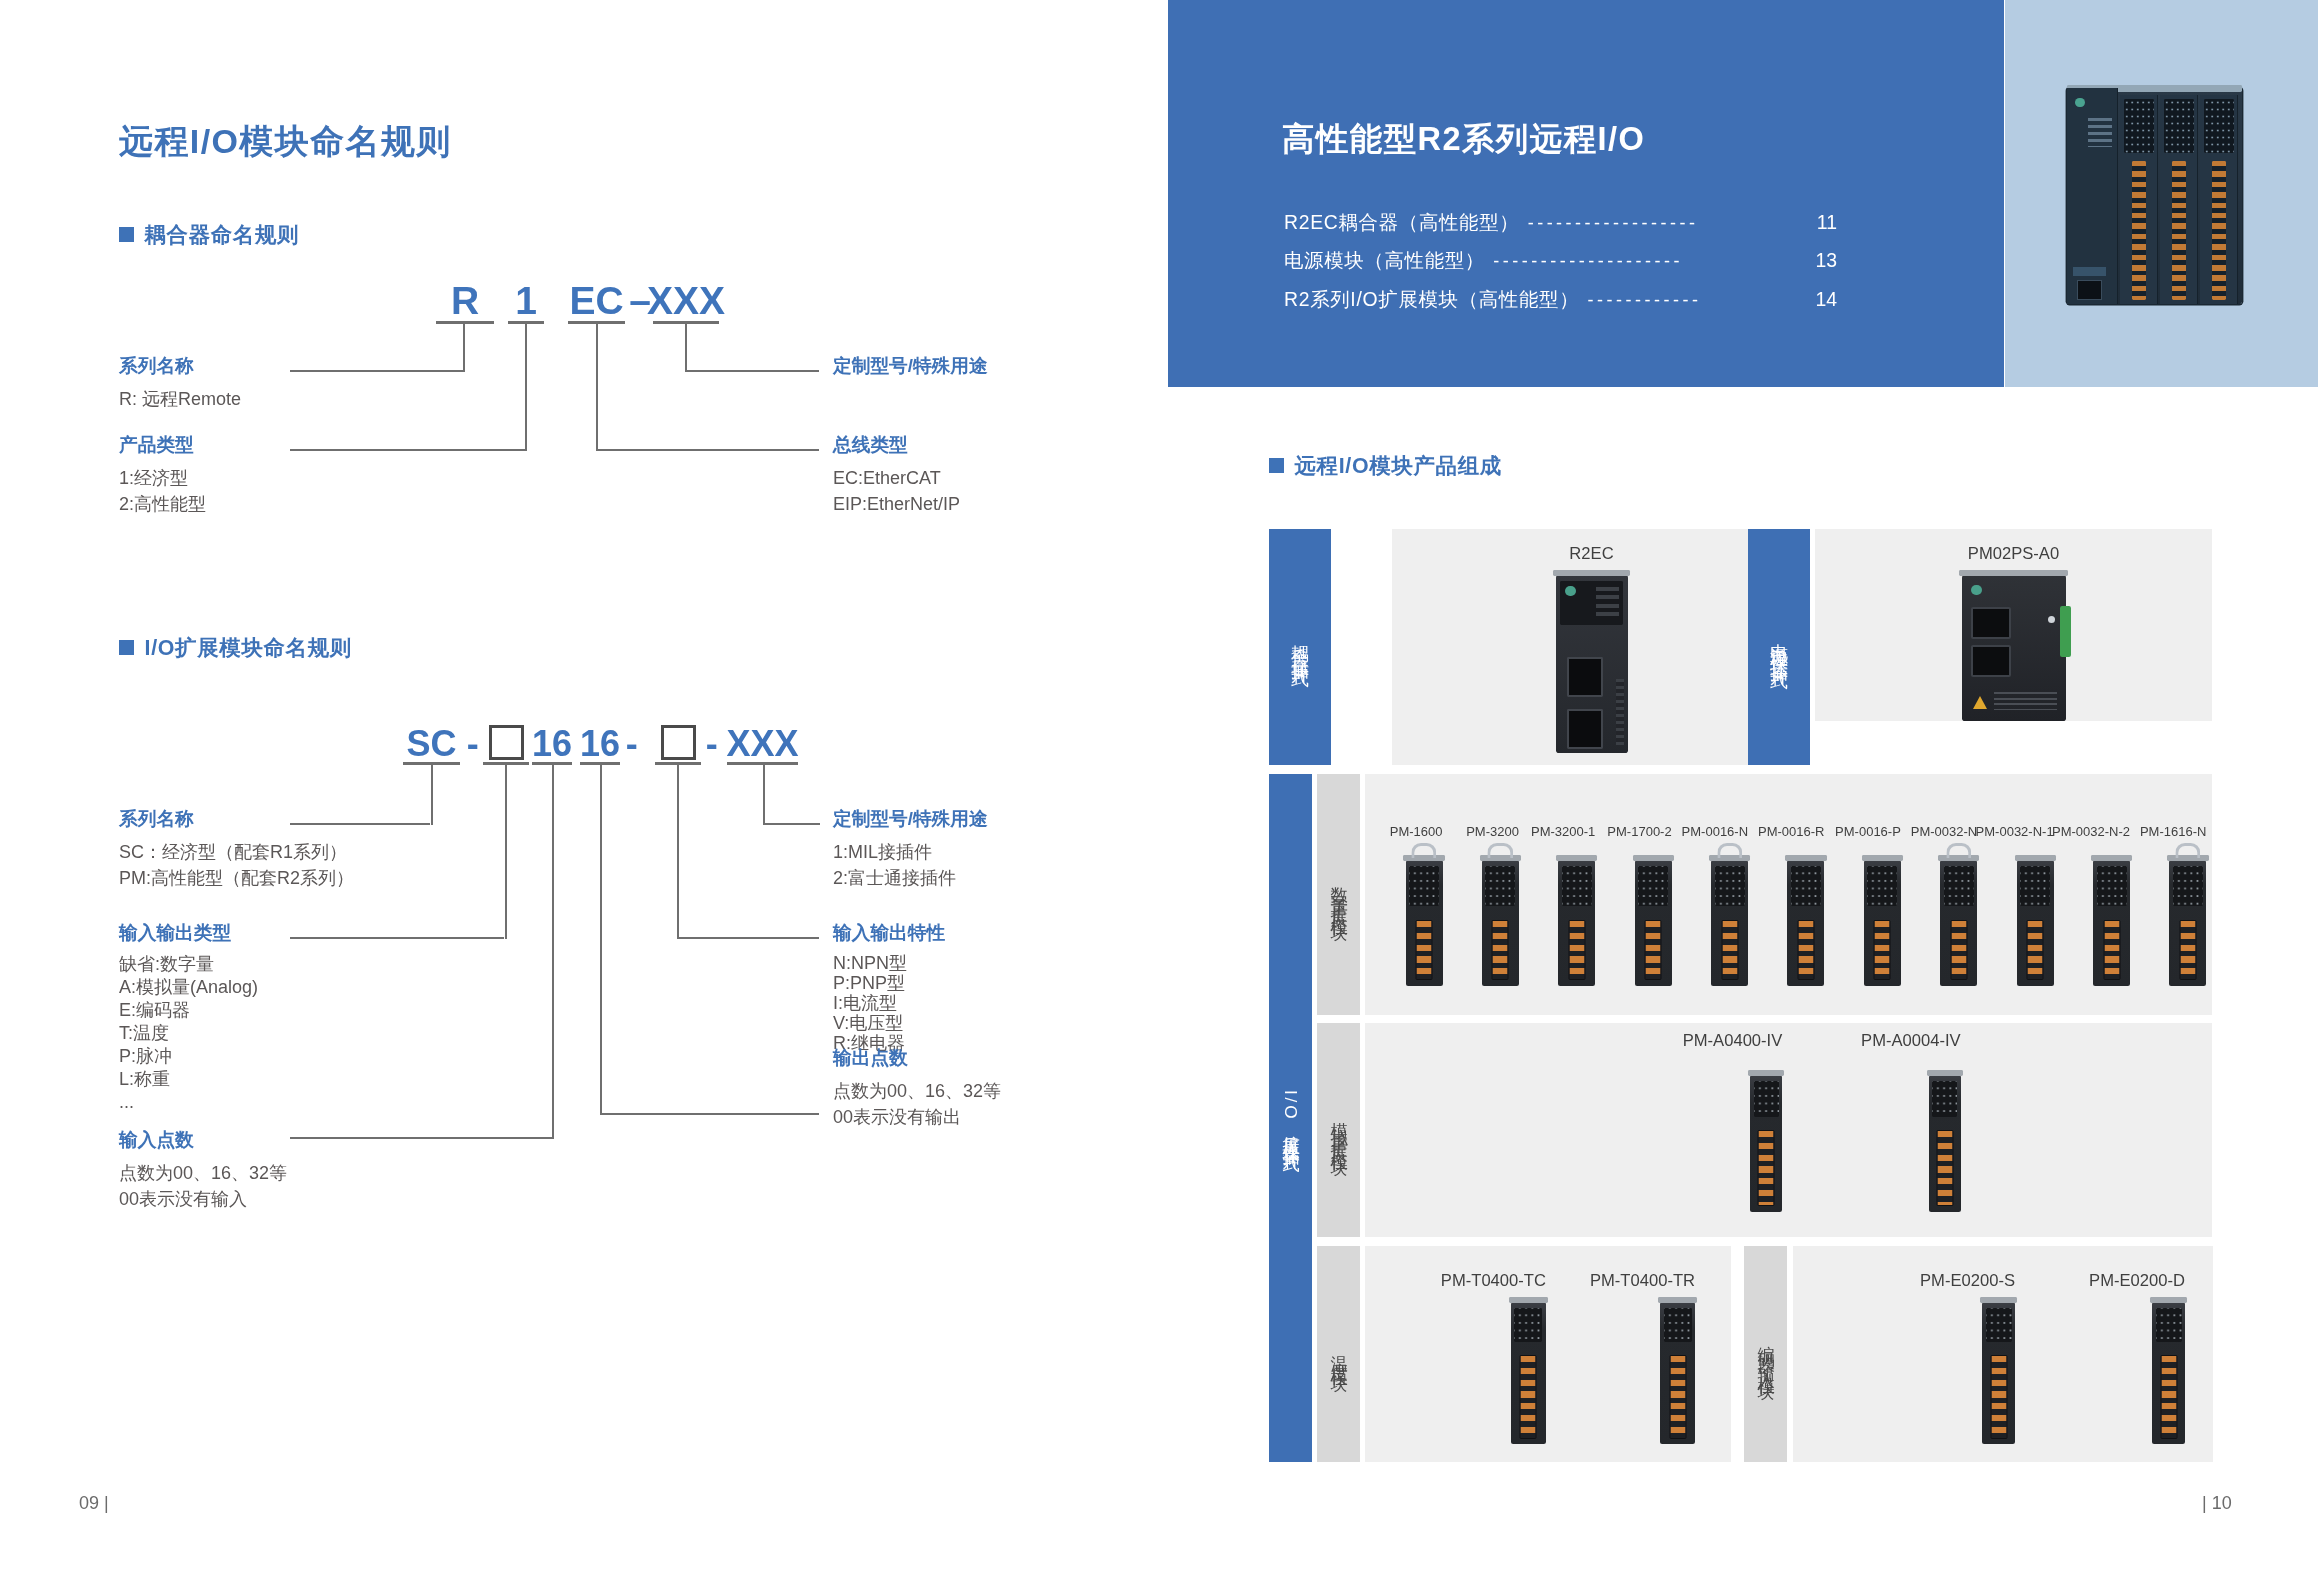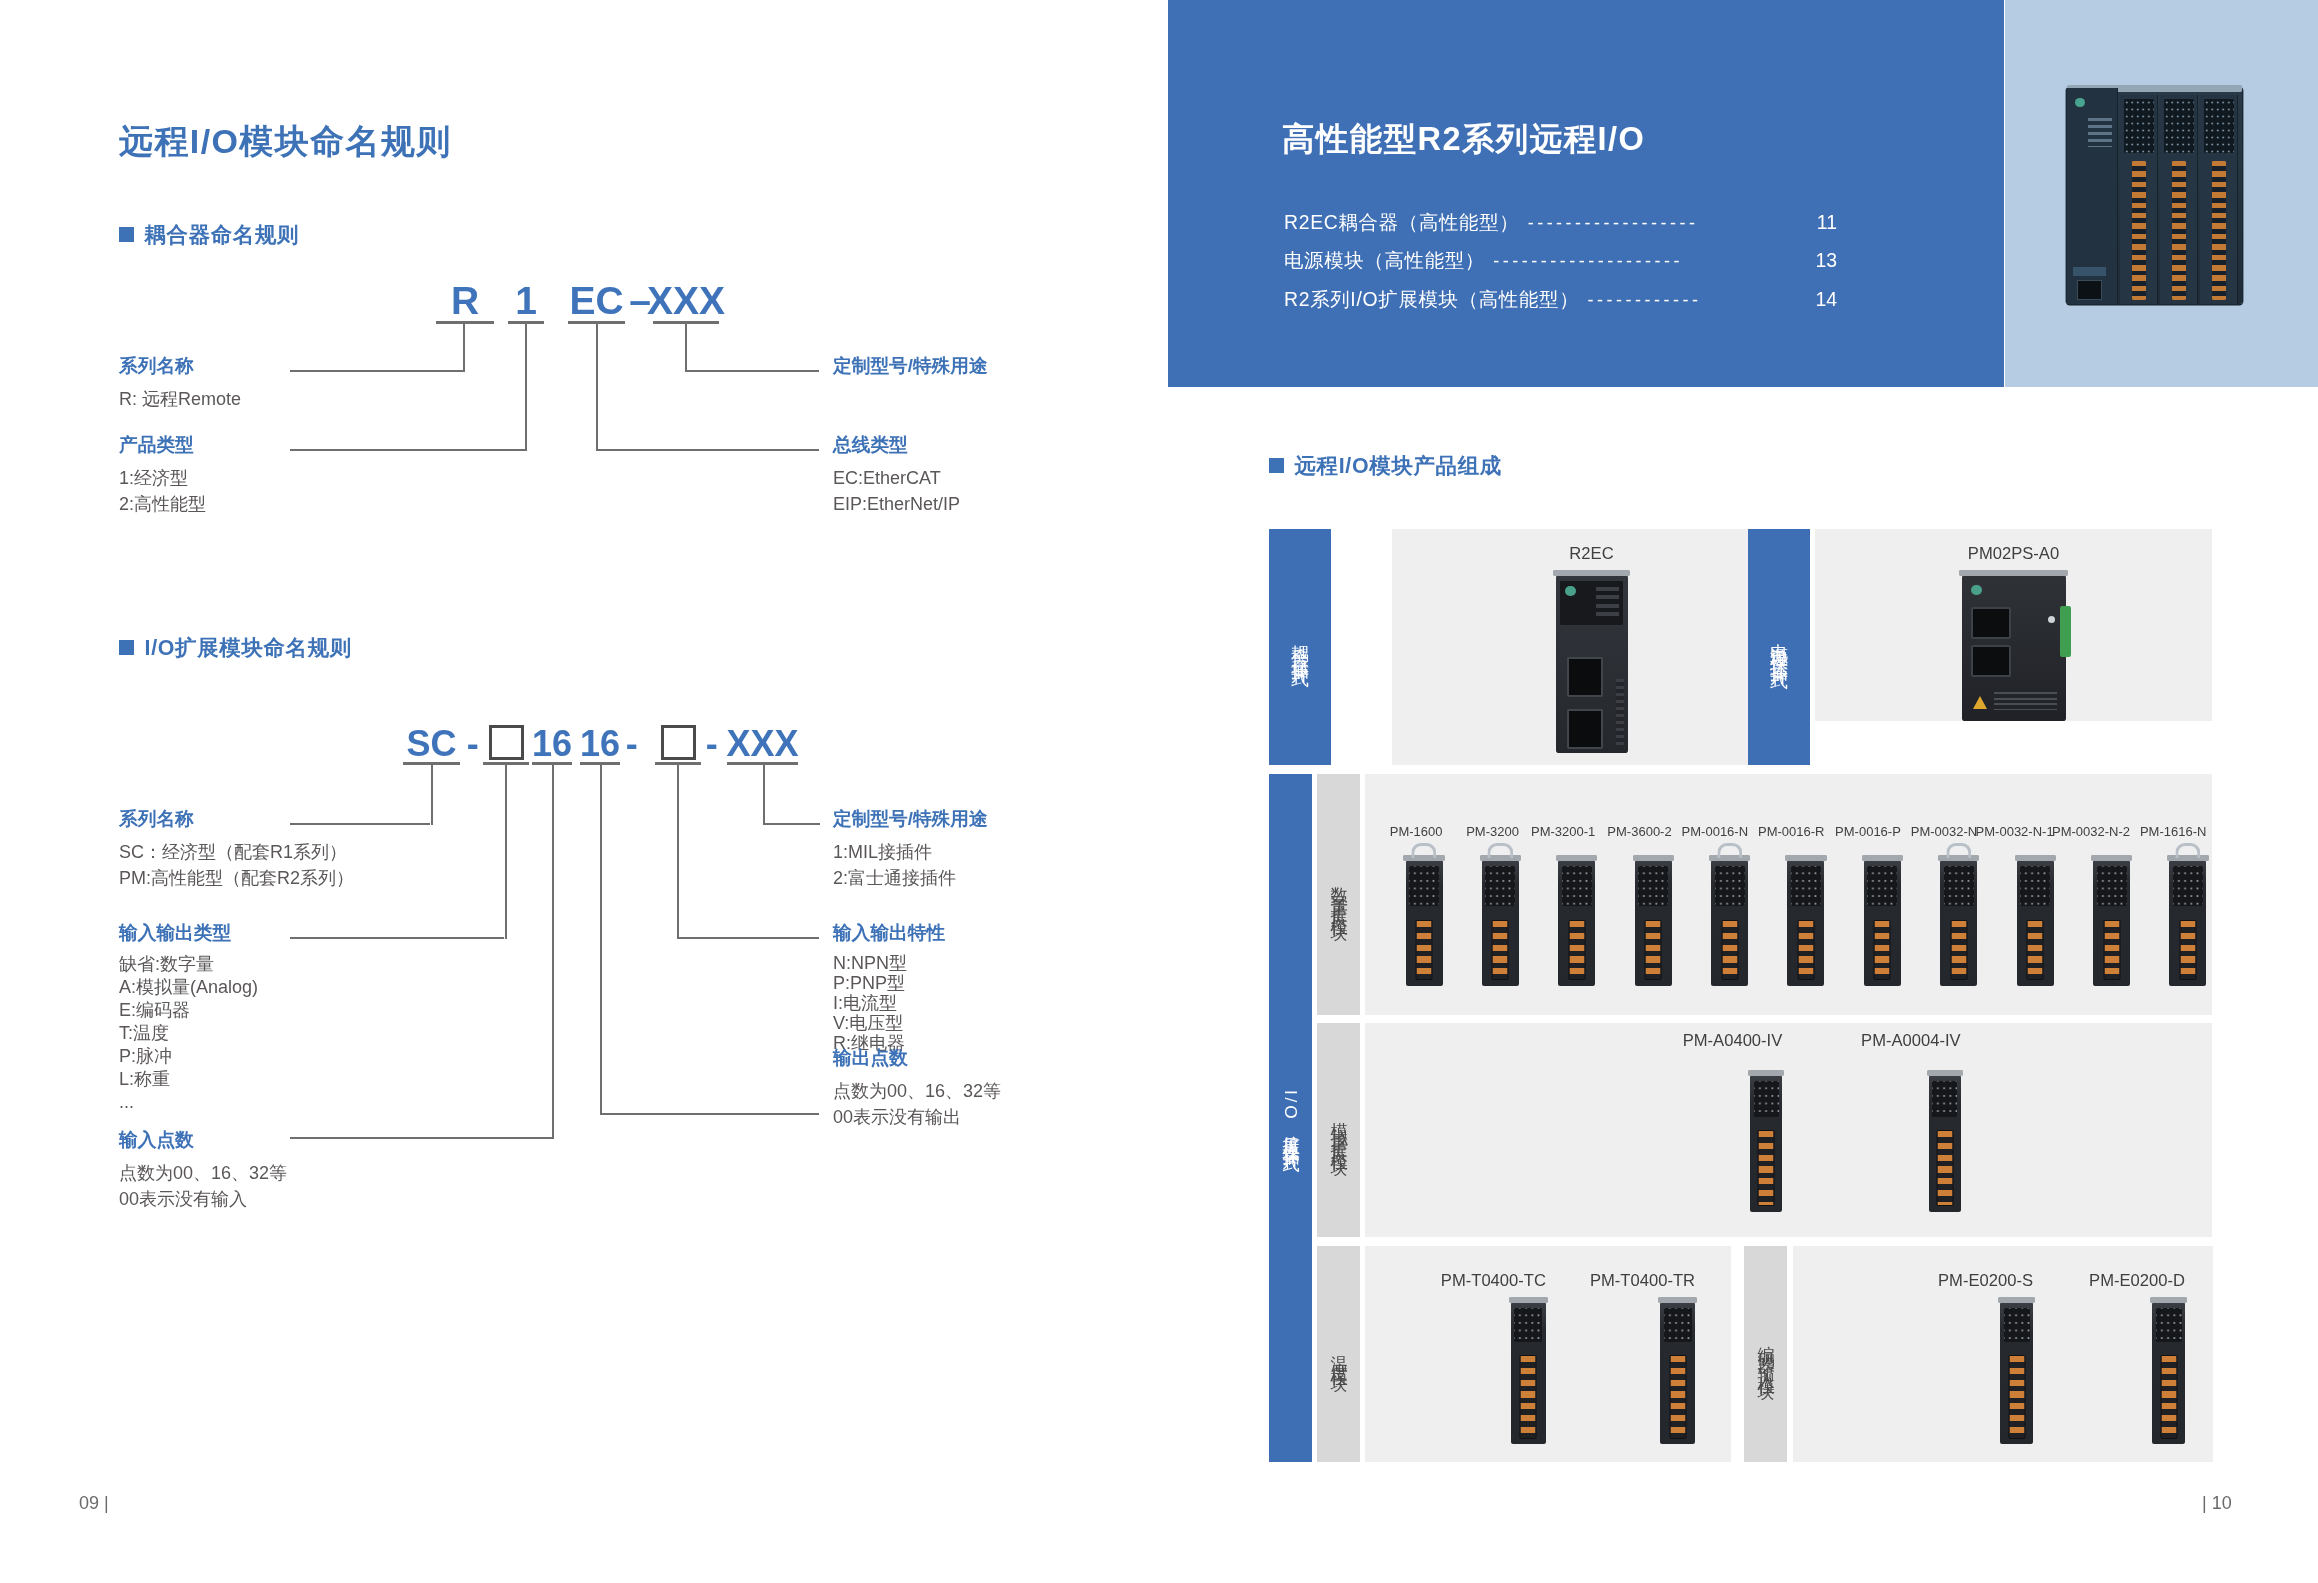--- a/index.html
+++ b/index.html
@@ -333,21 +333,21 @@
         </div>
     </div>
     <div class="cell" style="width:72px">
       <div class="plabel sm" style="margin-top:50px">PM-3200-1</div>
       <div class="m" style="width:37px;height:126px;margin-top:19.4px">
           <div class="mx"></div>
           <div class="tm"></div>
         </div>
     </div>
     <div class="cell" style="width:72px">
-      <div class="plabel sm" style="margin-top:50px">PM-3600-2</div>
+      <div class="plabel sm" style="margin-top:50px">PM-1700-2</div>
       <div class="m" style="width:37px;height:126px;margin-top:19.4px">
           <div class="mx"></div>
           <div class="tm"></div>
         </div>
     </div>
     <div class="cell" style="width:72px">
       <div class="plabel sm" style="margin-top:50px">PM-0016-N</div>
       <div class="m hook" style="width:37px;height:126px;margin-top:19.4px">
           <div class="mx"></div>
           <div class="tm"></div>
@@ -433,21 +433,21 @@
       <div class="m" style="width:35px;height:142px;margin-top:11px">
           <div class="mx" style="height:24%"></div>
           <div class="tm" style="top:37%"></div>
         </div>
     </div>
   </div>
 
   <div class="gcol" style="left:1744px;top:1246px;width:43px;height:216px">
     <span class="vt">编码器输入模块</span>
   </div>
-  <div class="panel row" style="left:1793px;top:1246px;width:420px;height:216px;justify-content:flex-end;gap:0;padding-right:28px;box-sizing:border-box">
+  <div class="panel row" style="left:1793px;top:1246px;width:420px;height:216px;justify-content:flex-end;gap:18px;padding-right:28px;box-sizing:border-box">
     <div class="cell" style="width:152px">
       <div class="plabel" style="margin-top:25px">PM-E0200-S</div>
       <div class="m" style="width:33px;height:142px;margin-top:11px">
           <div class="mx" style="height:24%"></div>
           <div class="tm" style="top:37%"></div>
         </div>
     </div>
     <div class="cell" style="width:152px">
       <div class="plabel" style="margin-top:25px">PM-E0200-D</div>
       <div class="m" style="width:33px;height:142px;margin-top:11px">

